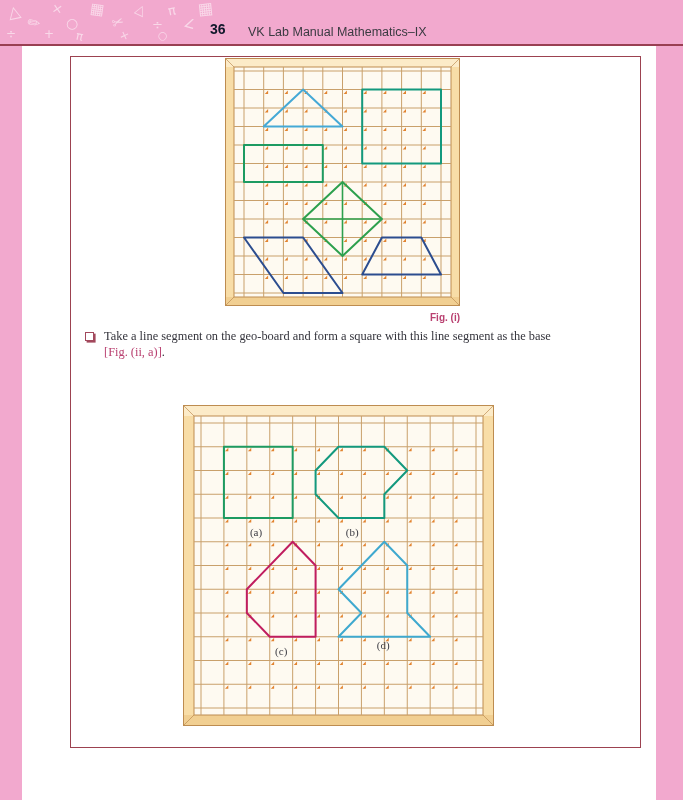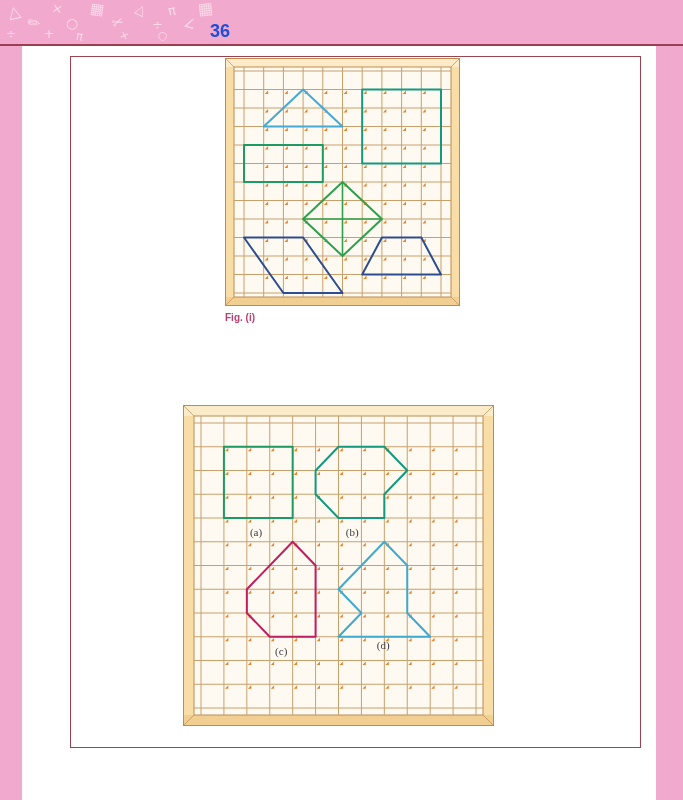--- a/index.html
+++ b/index.html
@@ -4,35 +4,35 @@
 <style>
   html,body{margin:0;padding:0;}
   .page{position:relative;width:683px;height:800px;background:#ffffff;overflow:hidden;
         font-family:"Liberation Sans",sans-serif;}
   
   .band{position:absolute;left:0;top:0;width:683px;height:44px;background:#f2a9ce;
         border-bottom:2px solid #993f52;}
   .doodles{position:absolute;left:0;top:0;width:215px;height:44px;}
   .doodle{position:absolute;color:#ffffff;opacity:.55;font-family:"DejaVu Sans",sans-serif;
           pointer-events:none;line-height:1;}
-  .pgnum{position:absolute;left:210px;top:21px;font-size:18px;font-weight:bold;color:#1d4ed8;}
+  .pgnum{position:absolute;left:210px;top:21px;font-size:14px;font-weight:bold;color:#0f172a;}
   .booktitle{position:absolute;left:248px;top:25px;font-size:12.5px;color:#3a3a41;}
   
   .strip{position:absolute;top:46px;height:754px;background:#f2a9ce;}
   .strip.left{left:0;width:22px;}
   .strip.right{left:656px;width:27px;}
   
   .card{position:absolute;left:70px;top:56px;width:569px;height:690px;
         border:1.5px solid #9c4250;background:#ffffff;}
   
   svg.board{position:absolute;display:block;}
   .board1{left:225px;top:58px;}
   .board2{left:183px;top:405px;}
   
-  .caption{position:absolute;text-align:left;font-size:10px;font-weight:bold;color:#b94070;}
+  .caption{position:absolute;text-align:right;font-size:10px;font-weight:bold;color:#b94070;}
   .cap1{left:225px;width:235px;top:312px;}
   .cap2{left:183px;width:311px;top:729px;}
   
   .instructions{position:absolute;left:85px;top:329px;width:527px;margin:0;padding:0;
                 list-style:none;font-family:"Liberation Serif",serif;font-size:12.4px;
                 line-height:15.5px;color:#33333b;}
   .instructions li{display:flex;margin:0 0 6px 0;}
   .bullet-sq{flex:0 0 auto;width:7px;height:7px;border:1.4px solid #a2485c;
              box-shadow:1.6px 1.6px 0 #a2485c;margin:3px 10px 0 0;}
   .itext{flex:1;}
@@ -56,20 +56,21 @@
         <span class="doodle" style="left: 168px; top: 4px; font-size: 13px; transform: rotate(-10deg);">π</span>
         <span class="doodle" style="left: 184px; top: 17px; font-size: 13px; transform: rotate(15deg);">∠</span>
         <span class="doodle" style="left: 198px; top: 1px; font-size: 16px; transform: rotate(-6deg);">▦</span>
         <span class="doodle" style="left: 44px; top: 28px; font-size: 12px; transform: rotate(0deg);">+</span>
         <span class="doodle" style="left: 120px; top: 30px; font-size: 11px; transform: rotate(20deg);">×</span>
         <span class="doodle" style="left: 6px; top: 28px; font-size: 12px; transform: rotate(0deg);">÷</span>
         <span class="doodle" style="left: 76px; top: 30px; font-size: 12px; transform: rotate(12deg);">π</span>
         <span class="doodle" style="left: 158px; top: 30px; font-size: 11px; transform: rotate(0deg);">○</span>
       </div>
     <span class="pgnum">36</span>
+    <span class="booktitle">VK Lab Manual Mathematics–IX</span>
   </header>
 
   <div class="strip left"></div>
   <div class="strip right"></div>
 
   <main class="card"></main>
 
   <svg class="board board1" width="235" height="248" viewBox="0 0 235 248">
       <g>
         <rect x="0.5" y="0.5" width="234" height="247" fill="#f8dda7" stroke="#bd8c50" stroke-width="1"></rect>
@@ -225,20 +226,24 @@
       <g stroke="#2c4d8f" fill="none" stroke-width="2" stroke-linejoin="round">
         <polygon points="19,179.5 78.1,179.5 117.5,235 58.4,235"></polygon>
       </g>
       <g stroke="#2c4d8f" fill="none" stroke-width="2" stroke-linejoin="round">
         <polygon points="156.9,179.5 196.29999999999998,179.5 216,216.5 137.2,216.5"></polygon>
       </g>
     </svg>
   <div class="caption cap1">Fig. (i)</div>
 
   <ul class="instructions">
+      <li>
+        <span class="bullet-sq"></span>
+        <div class="itext"><span>Take a line segment on the geo-board and form a square with this line segment as the base</span><br><span class="hl">[Fig. (ii, a)]</span><span>.</span></div>
+      </li>
     </ul>
 
   <svg class="board board2" width="311" height="321" viewBox="0 0 311 321">
       <g>
         <rect x="0.5" y="0.5" width="310" height="320" fill="#f8dda7" stroke="#bd8c50" stroke-width="1"></rect>
         <rect x="1" y="1" width="309" height="10" fill="#fcebc8"></rect>
         <rect x="1" y="310" width="309" height="10" fill="#f1cf92"></rect>
         <rect x="11" y="11" width="289" height="299" fill="#fefaf1" stroke="#bd8c50" stroke-width="1"></rect>
         <line x1="1" y1="1" x2="11" y2="11" stroke="#bd8c50" stroke-width="0.8" opacity="0.85"></line>
         <line x1="310" y1="1" x2="300" y2="11" stroke="#bd8c50" stroke-width="0.8" opacity="0.85"></line>

